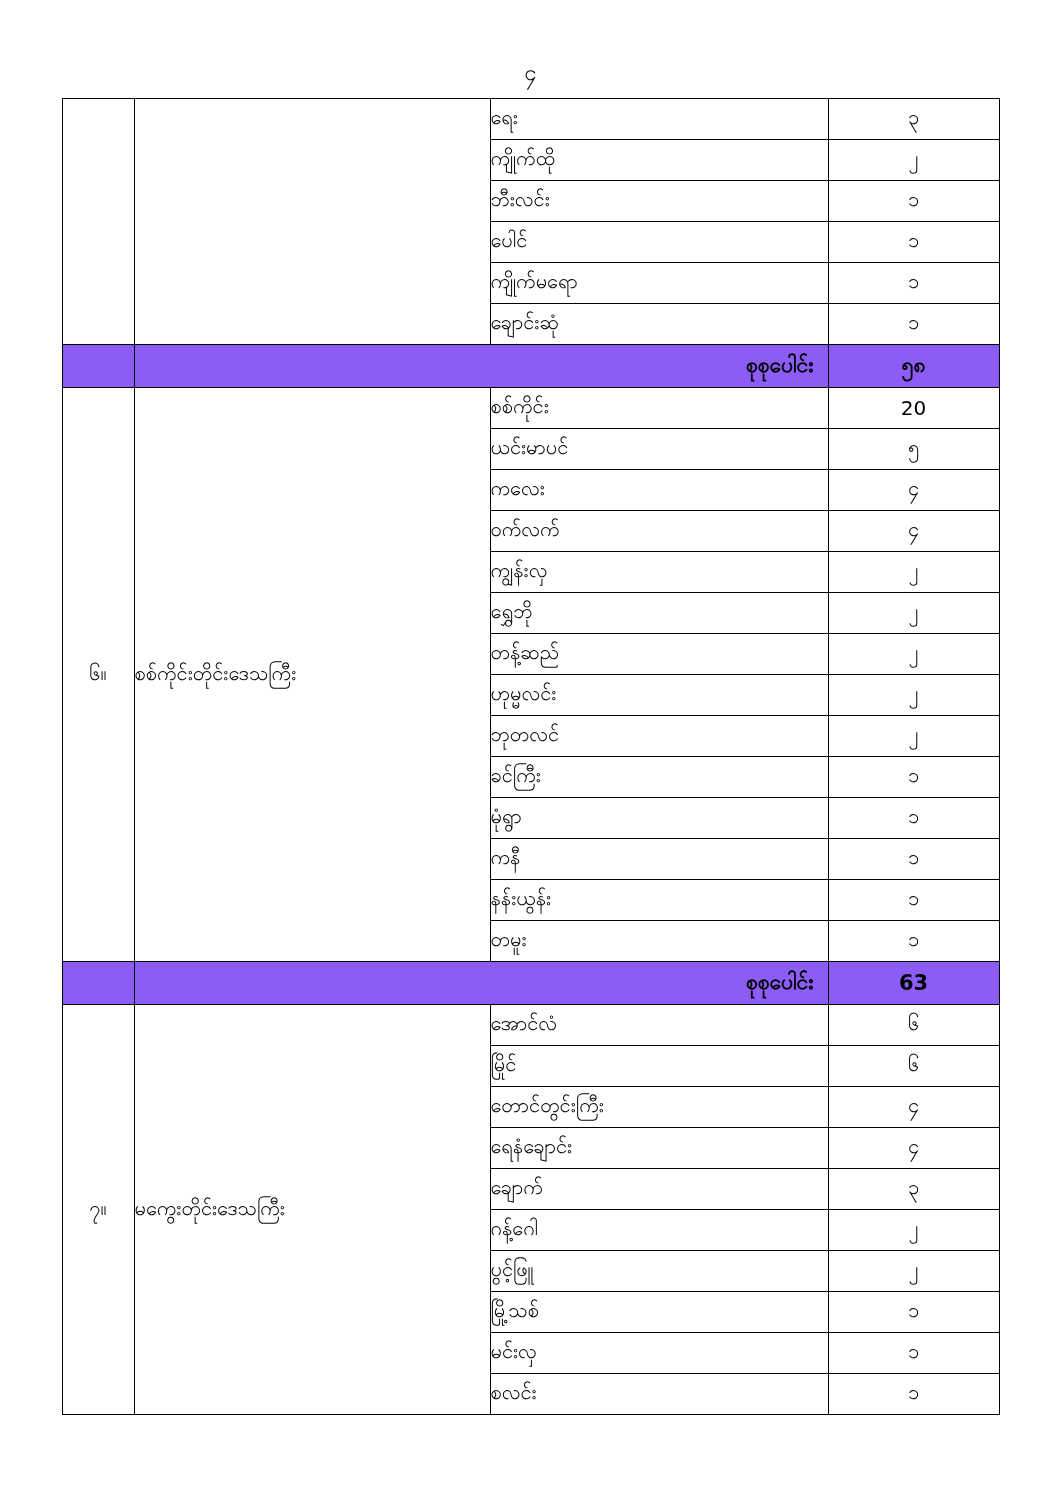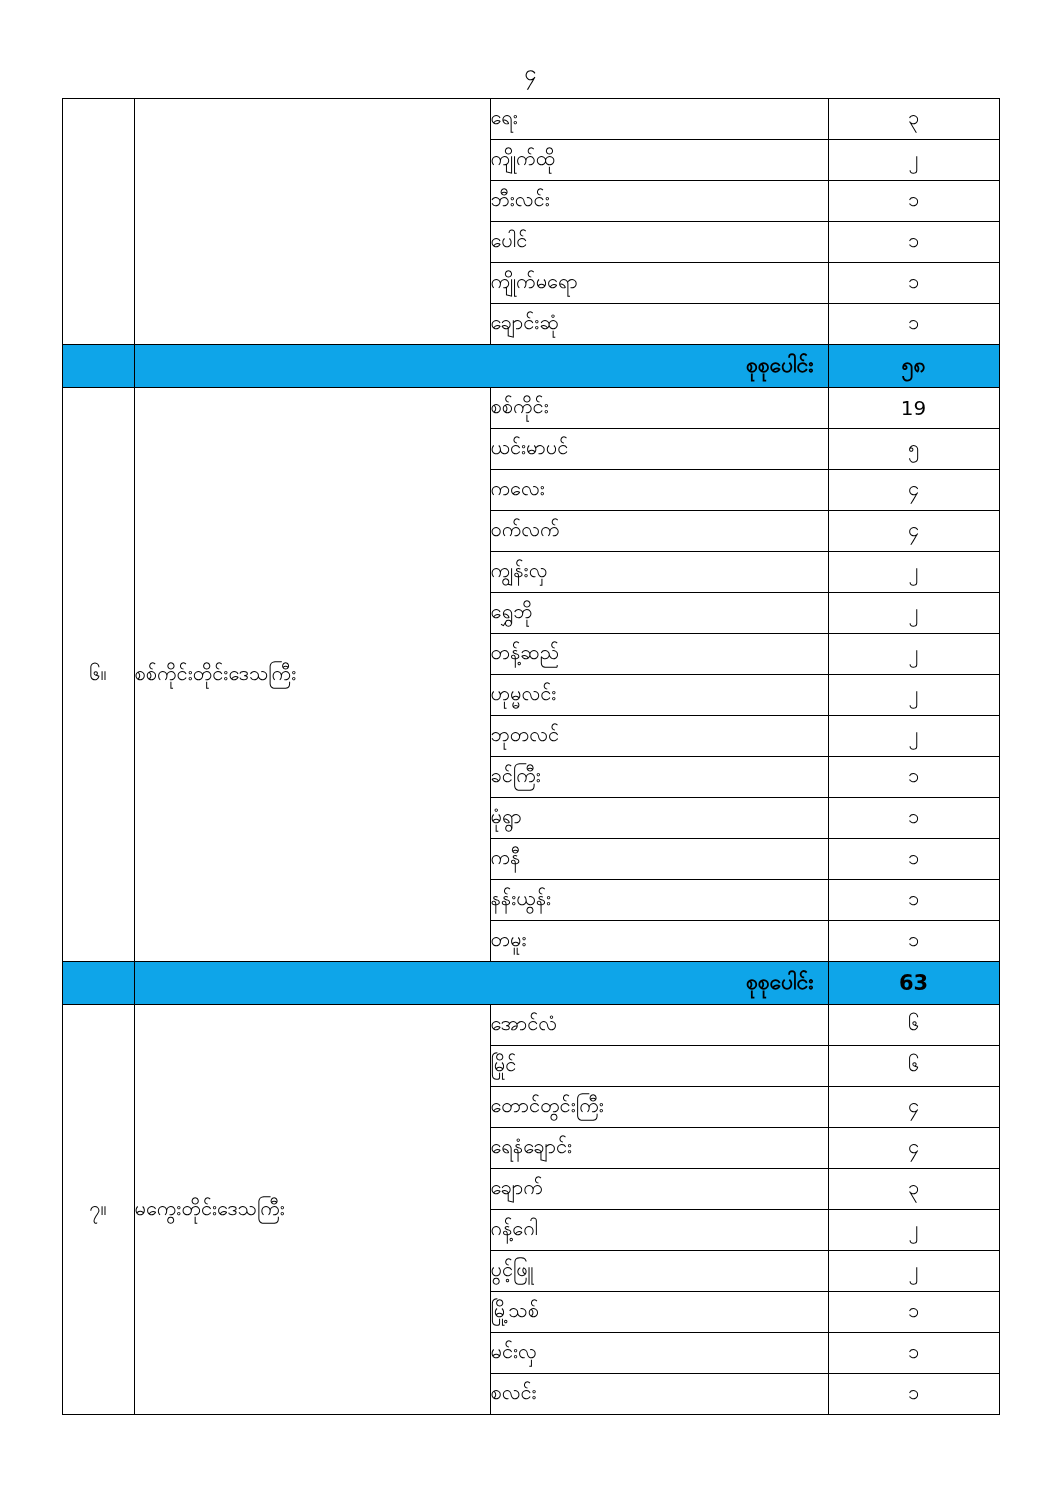--- a/index.html
+++ b/index.html
@@ -60,21 +60,21 @@
   }
   .no-cell {
     text-align: center;
     font-size: 20px;
   }
   .region-cell {
     padding-left: 12px;
     font-size: 20px;
   }
   tr.total-row td {
-    background: #0ea5e9;
+    background: #8b5cf6;
     font-weight: bold;
     height: 42px;
   }
   tr.total-row .total-label {
     text-align: right;
     padding-right: 14px;
     font-size: 21px;
   }
   tr.total-row .count-cell {
     font-size: 21px;
@@ -127,21 +127,21 @@
       <tr class="total-row">
         <td></td>
         <td class="total-label" colspan="2">စုစုပေါင်း</td>
         <td class="count-cell">၅၈</td>
       </tr>
 
       <tr>
         <td class="no-cell" rowspan="14">၆။</td>
         <td class="region-cell" rowspan="14">စစ်ကိုင်းတိုင်းဒေသကြီး</td>
         <td class="town-cell">စစ်ကိုင်း</td>
-        <td class="count-cell">19</td>
+        <td class="count-cell">20</td>
       </tr>
       <tr>
         <td class="town-cell">ယင်းမာပင်</td>
         <td class="count-cell">၅</td>
       </tr>
       <tr>
         <td class="town-cell">ကလေး</td>
         <td class="count-cell">၄</td>
       </tr>
       <tr>

